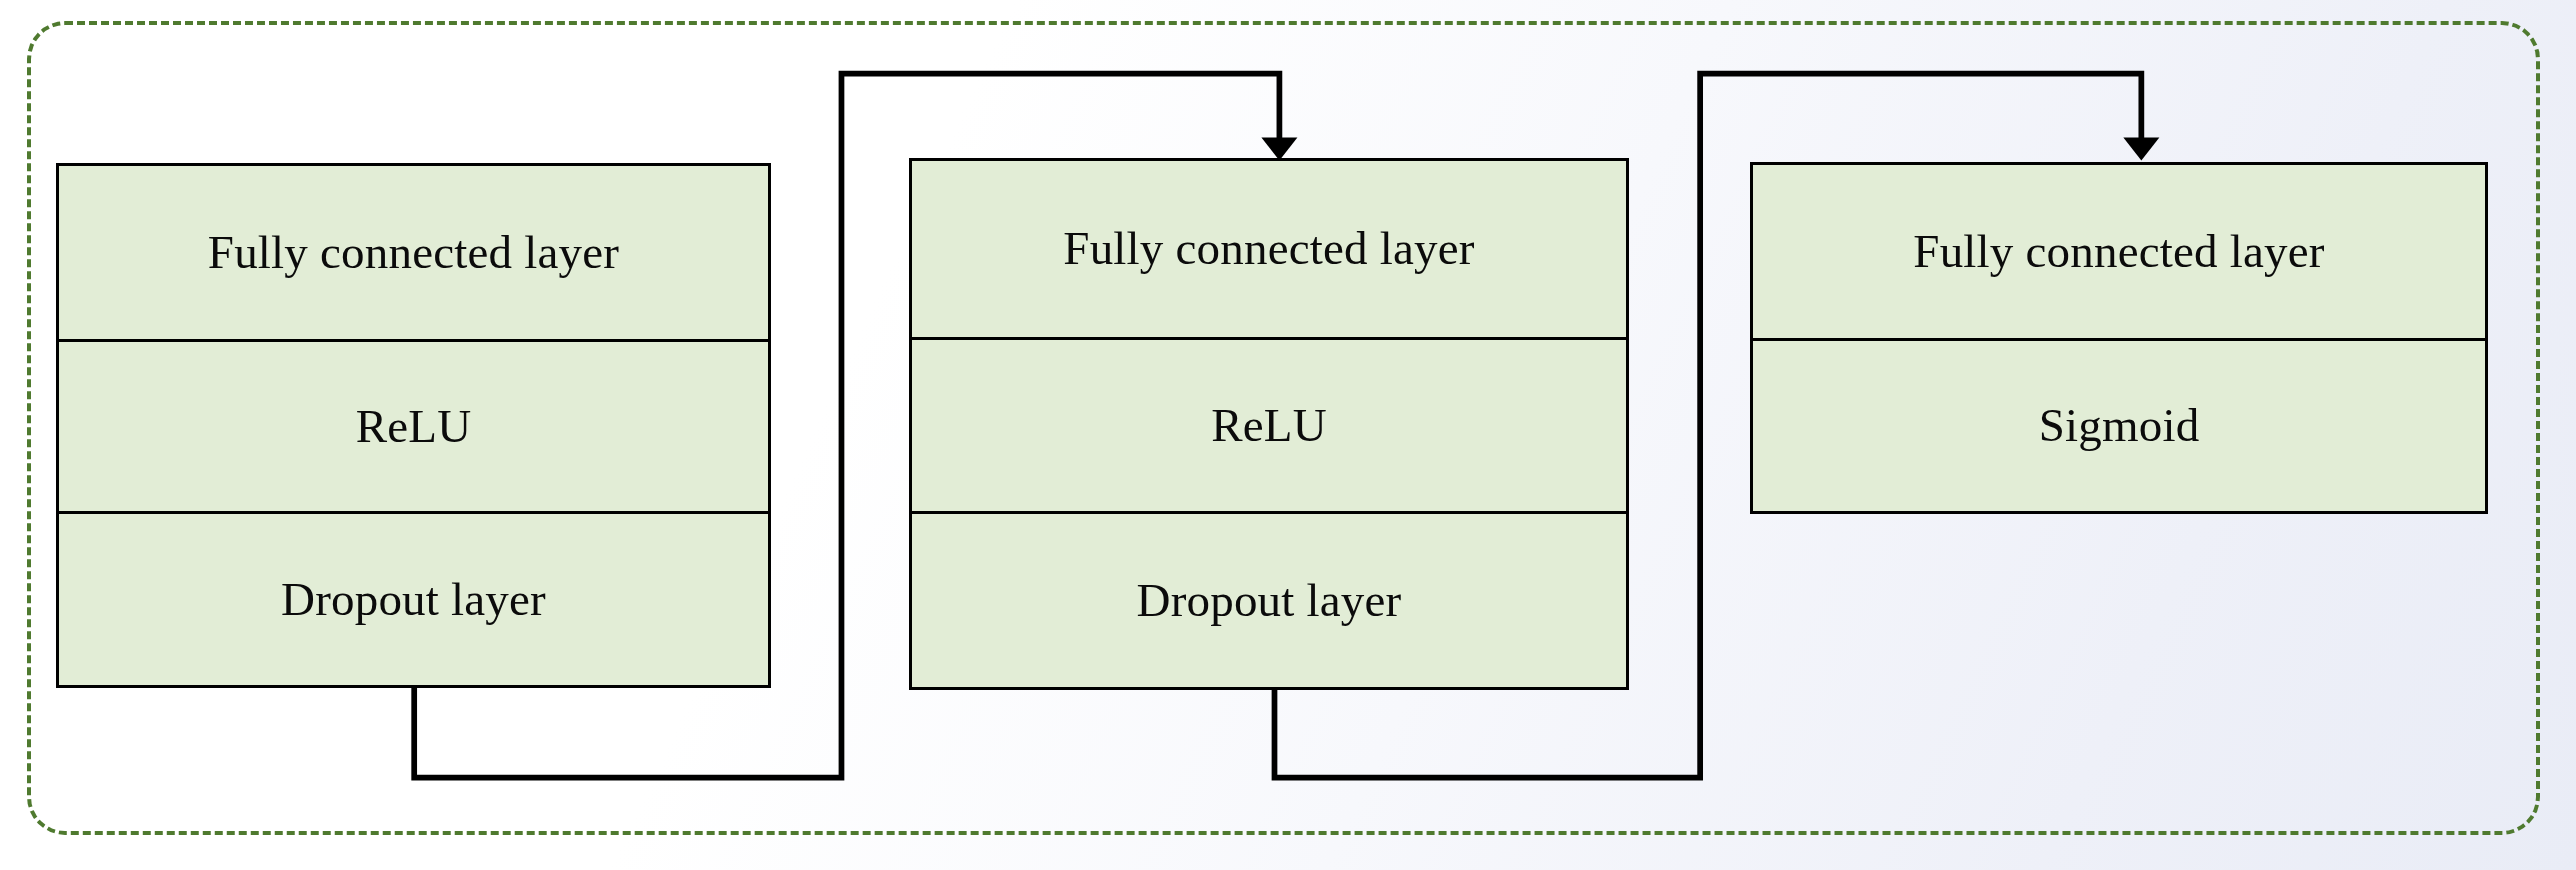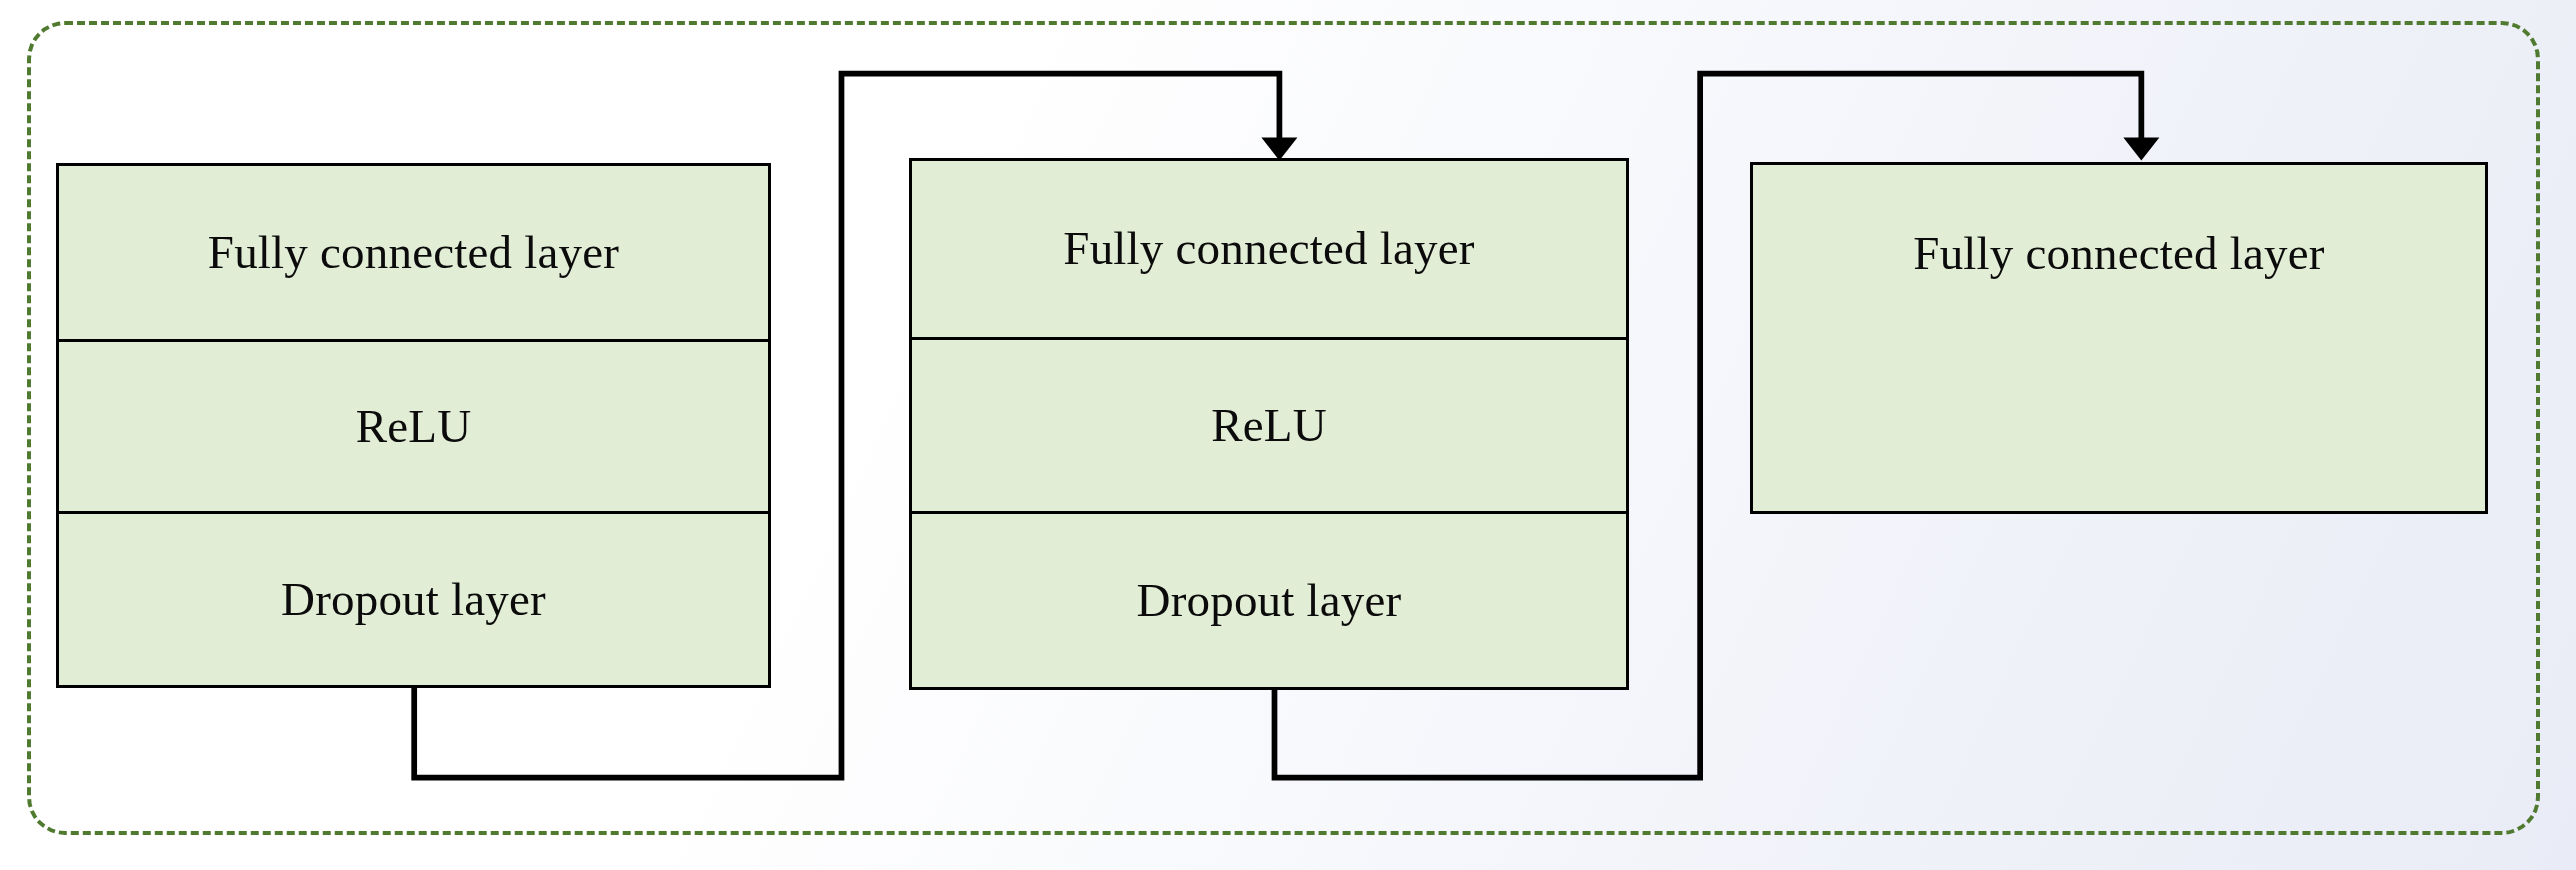--- a/index.html
+++ b/index.html
@@ -111,16 +111,17 @@
   </div>
 
   <div class="block" id="block-2">
     <div class="cell">Fully connected layer</div>
     <div class="cell">ReLU</div>
     <div class="cell">Dropout layer</div>
   </div>
 
   <div class="block" id="block-3">
     <div class="cell">Fully connected layer</div>
+    <div class="cell">Sigmoid</div>
   </div>
 
 </div>
 
 
 </body></html>

